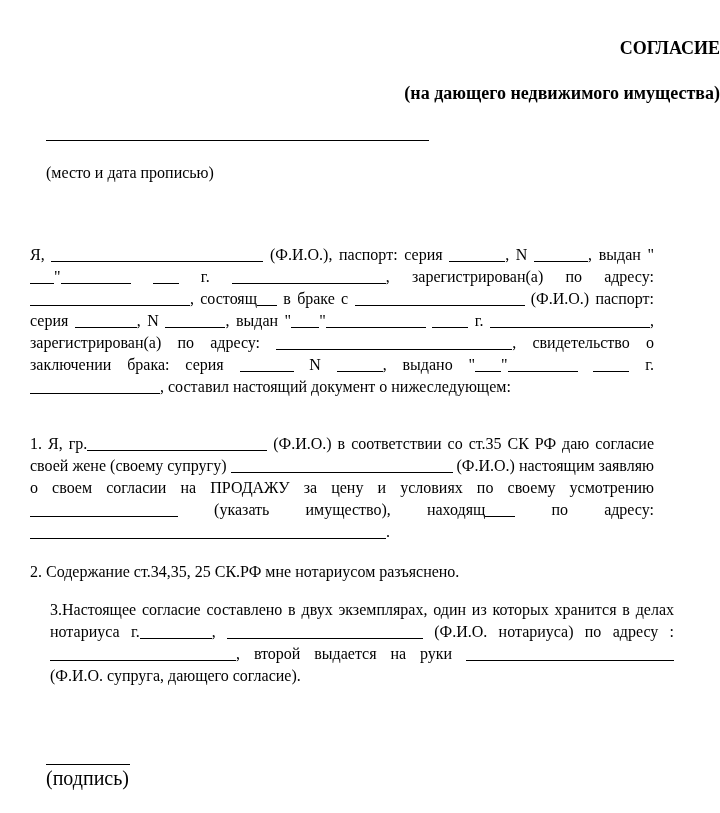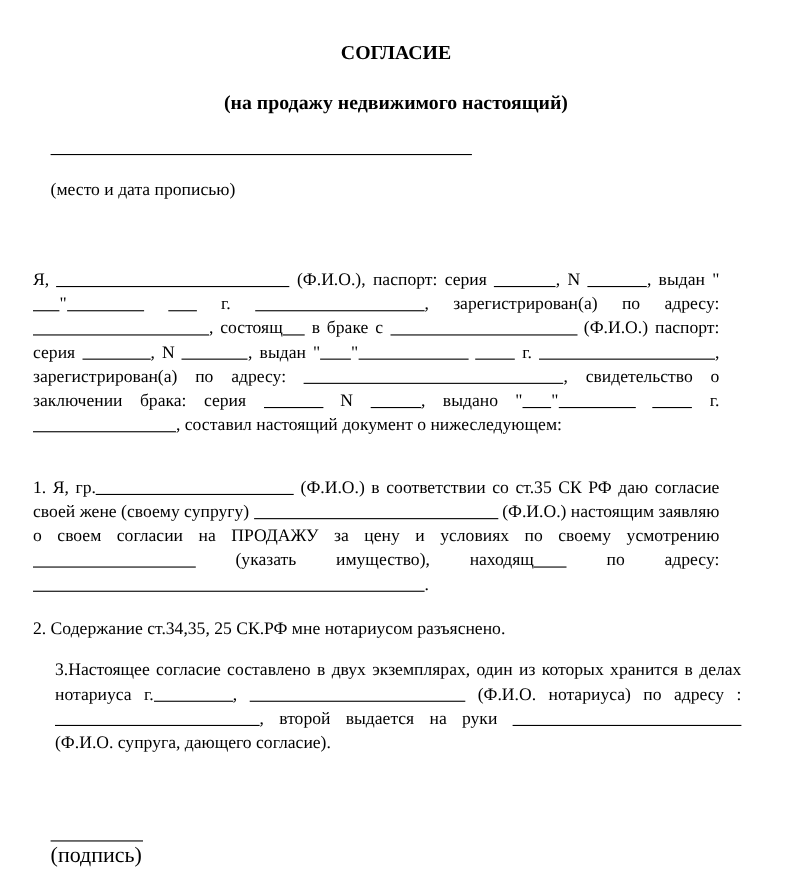--- a/index.html
+++ b/index.html
@@ -2,21 +2,21 @@
 <html><head>
 <meta charset="utf-8">
 <style>
   html, body { margin: 0; padding: 0; background: #ffffff; }
   body {
     width: 720px; height: 813px; position: relative; overflow: hidden;
     font-family: "Liberation Serif", "DejaVu Serif", serif;
     color: #000000;
   }
   .title {
-    position: absolute; left: 0; width: 720px; text-align: center;
+    position: absolute; left: 0; width: 720px; text-align: right;
     font-weight: bold; font-size: 18px; margin: 0;
   }
   #t1 { top: 38px; }
   #t2 { top: 83px; }
   .topline { position: absolute; left: 46px; top: 140px; width: 383px; border-bottom: 1px solid #000; }
   .place { position: absolute; left: 46px; top: 164px; font-size: 16px; }
   .para {
     position: absolute; left: 30px; width: 624px;
     font-size: 16px; line-height: 22px; text-align: justify; margin: 0;
   }
@@ -25,21 +25,21 @@
   #p2 { top: 561px; }
   #p3 { top: 599px; margin-left: 20px; }
   .sigline { position: absolute; left: 46px; top: 764px; width: 84px; border-bottom: 1px solid #000; }
   .siglabel { position: absolute; left: 46px; top: 767px; font-size: 20px; }
   .u { display: inline-block; border-bottom: 1px solid #000; height: 14px; vertical-align: -2px; }
 </style>
 </head>
 <body>
 
 <h1 class="title" id="t1">СОГЛАСИЕ</h1>
-<h2 class="title" id="t2">(на продажу недвижимого настоящий)</h2>
+<h2 class="title" id="t2">(на дающего недвижимого имущества)</h2>
 
 <div class="topline"></div>
 <div class="place">(место и дата прописью)</div>
 
 <p class="para" id="p0">Я, <span class="u" style="width: 212px;"></span> (Ф.И.О.), паспорт: серия <span class="u" style="width: 56px;"></span>, N <span class="u" style="width: 54px;"></span>, выдан "<span class="u" style="width: 24px;"></span>"<span class="u" style="width: 70px;"></span> <span class="u" style="width: 26px;"></span> г. <span class="u" style="width: 154px;"></span>, зарегистрирован(а) по адресу: <span class="u" style="width: 160px;"></span>, состоящ<span class="u" style="width: 20px;"></span> в браке с <span class="u" style="width: 170px;"></span> (Ф.И.О.) паспорт: серия <span class="u" style="width: 62px;"></span>, N <span class="u" style="width: 60px;"></span>, выдан "<span class="u" style="width: 28px;"></span>"<span class="u" style="width: 100px;"></span> <span class="u" style="width: 36px;"></span> г. <span class="u" style="width: 160px;"></span>, зарегистрирован(а) по адресу: <span class="u" style="width: 236px;"></span>, свидетельство о заключении брака: серия <span class="u" style="width: 54px;"></span> N <span class="u" style="width: 46px;"></span>, выдано "<span class="u" style="width: 26px;"></span>"<span class="u" style="width: 70px;"></span> <span class="u" style="width: 36px;"></span> г. <span class="u" style="width: 130px;"></span>, составил настоящий документ о нижеследующем:</p>
 <p class="para" id="p1">1. Я, гр.<span class="u" style="width: 180px;"></span> (Ф.И.О.) в соответствии со ст.35 СК РФ даю согласие своей жене (своему супругу) <span class="u" style="width: 222px;"></span> (Ф.И.О.) настоящим заявляю о своем согласии на ПРОДАЖУ за цену и условиях по своему усмотрению<span class="u" style="width: 148px;"></span> (указать имущество), находящ<span class="u" style="width: 30px;"></span> по адресу: <span class="u" style="width: 356px;"></span>.</p>
 <p class="para" id="p2">2. Содержание ст.34,35, 25 СК.РФ мне нотариусом разъяснено.</p>
 <p class="para" id="p3">3.Настоящее согласие составлено в двух экземплярах, один из которых хранится в делах нотариуса г.<span class="u" style="width: 72px;"></span>, <span class="u" style="width: 196px;"></span> (Ф.И.О. нотариуса) по адресу : <span class="u" style="width: 186px;"></span>, второй выдается на руки <span class="u" style="width: 208px;"></span> (Ф.И.О. супруга, дающего согласие).</p>
 
 <div class="sigline"></div>

